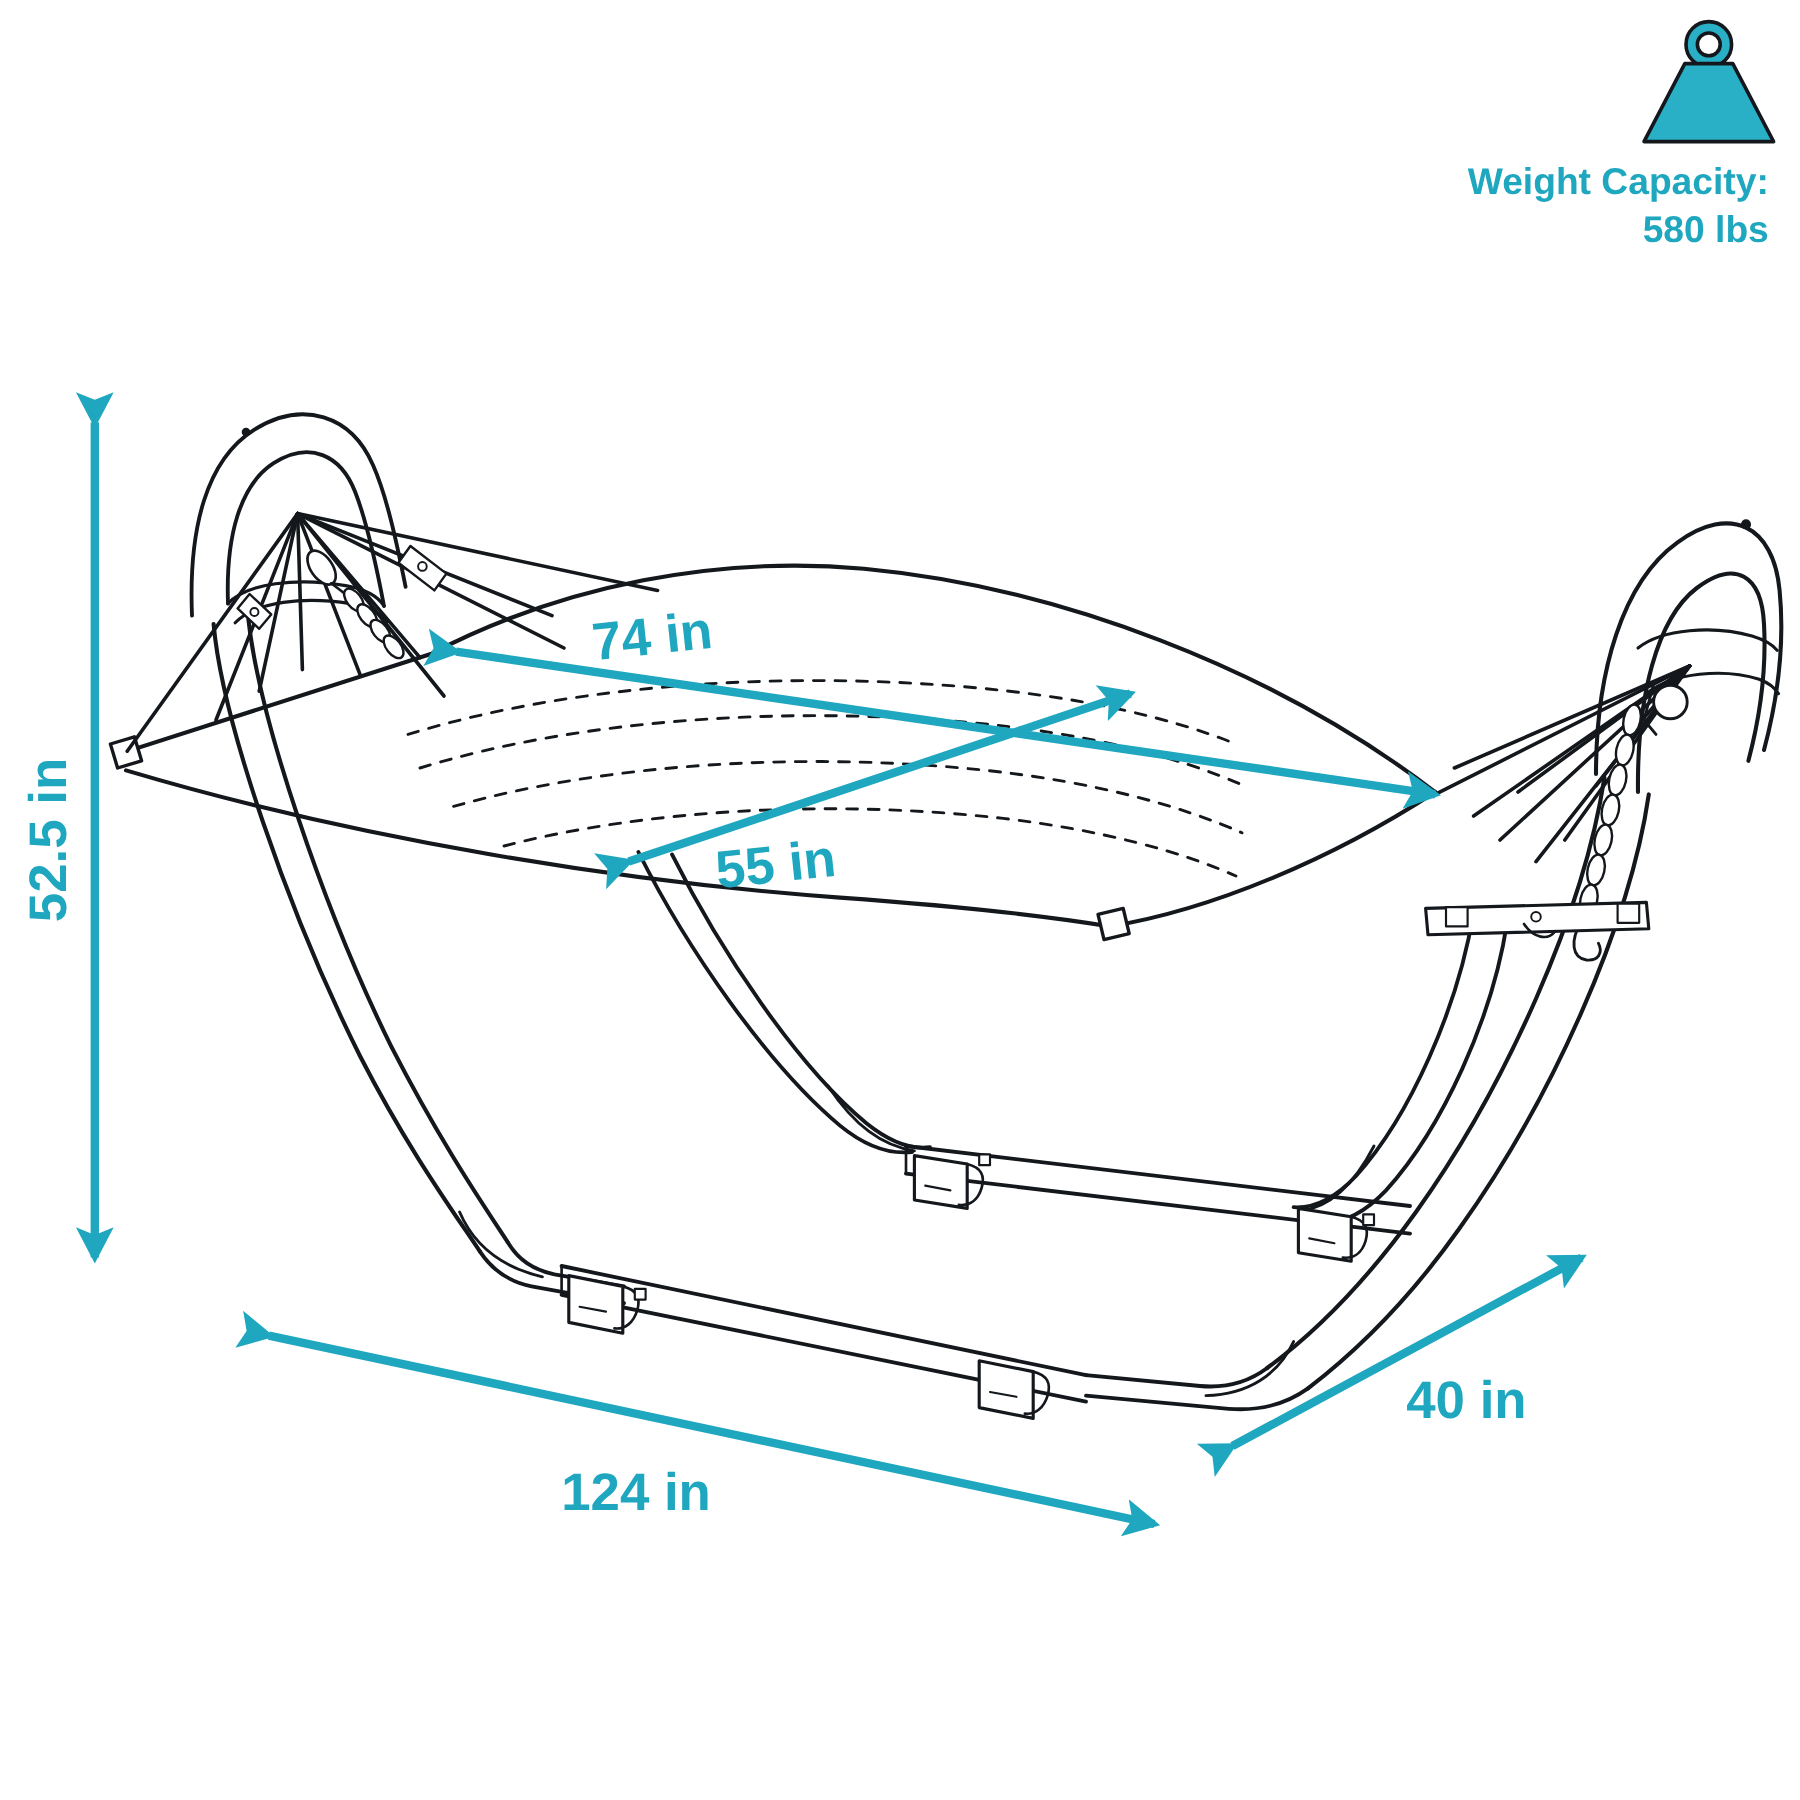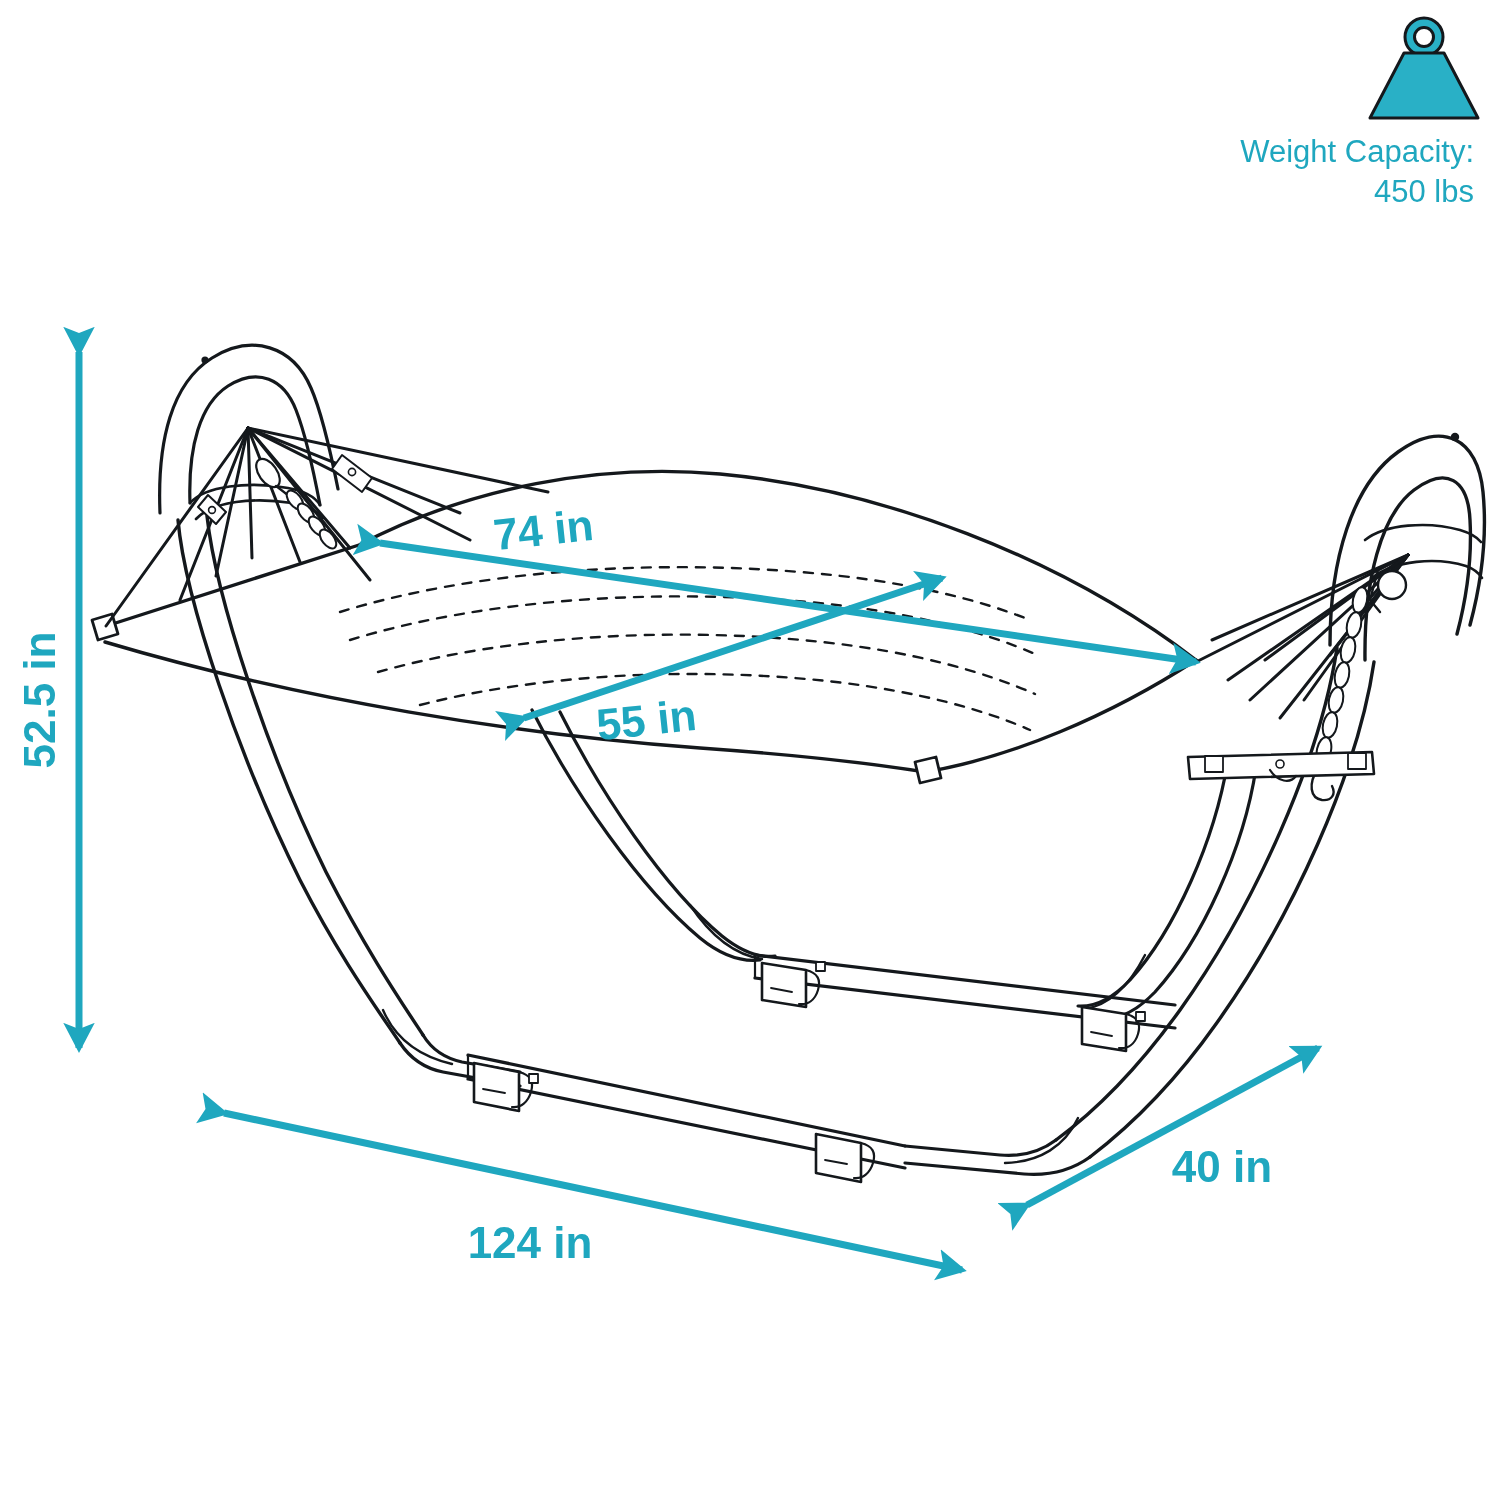--- a/index.html
+++ b/index.html
@@ -22,21 +22,21 @@
     left: 0;
     top: 0;
     width: 1500px;
     height: 1500px;
   }
   .dim-text {
     font-weight: bold;
     fill: #1fa7bf;
   }
   .wc-text {
-    font-weight: normal;
+    font-weight: bold;
     fill: #1fa7bf;
     font-size: 31px;
   }
   .ink {
     fill: none;
     stroke: #14181c;
     stroke-linecap: round;
     stroke-linejoin: round;
   }
   .ink-fill {
@@ -272,16 +272,16 @@
         <circle cx="1424" cy="37" r="19" fill="#29b0c6" stroke="#14181c" stroke-width="3"></circle>
         <circle cx="1424" cy="37" r="9.5" fill="#ffffff" stroke="#14181c" stroke-width="3"></circle>
 
         <path d="M1404,53 L1444,53 L1478,118 L1370,118 Z" fill="#29b0c6" stroke="#14181c" stroke-width="3" stroke-linejoin="round"></path>
       </g>
     </g>
   </svg>
 
   <div style="position:absolute; right:26px; top:132px; text-align:right; line-height:1.28;">
     <div class="wc-text" style="color:#1fa7bf;">Weight Capacity:</div>
-    <div class="wc-text" style="color:#1fa7bf;">450 lbs</div>
+    <div class="wc-text" style="color:#1fa7bf;">580 lbs</div>
   </div>
 
 </div>
 
 </body></html>

